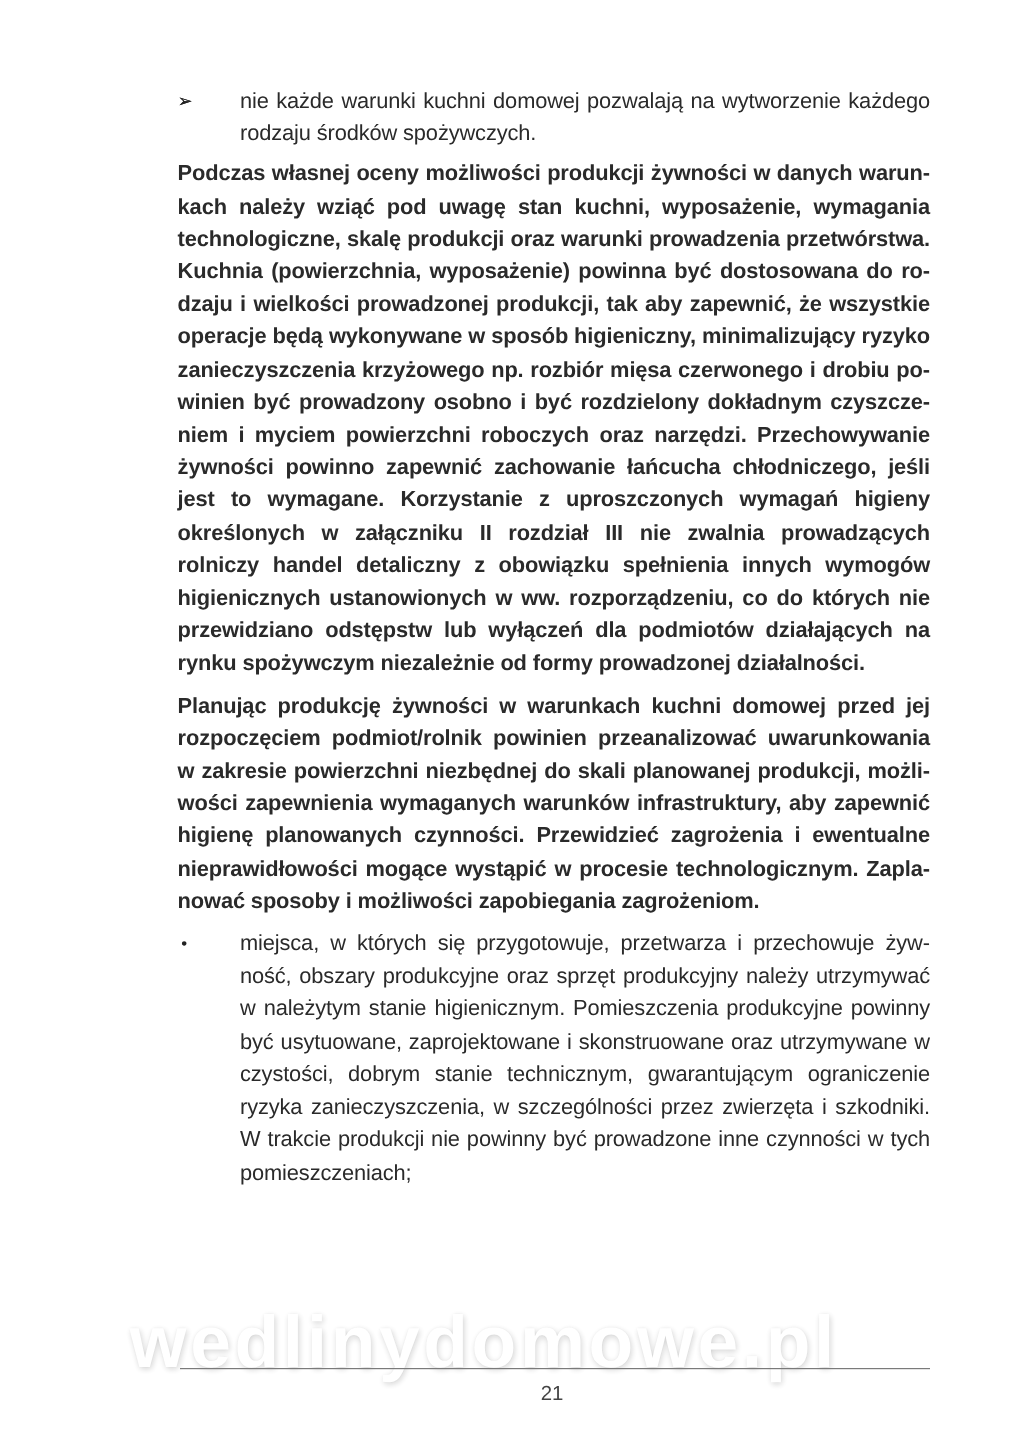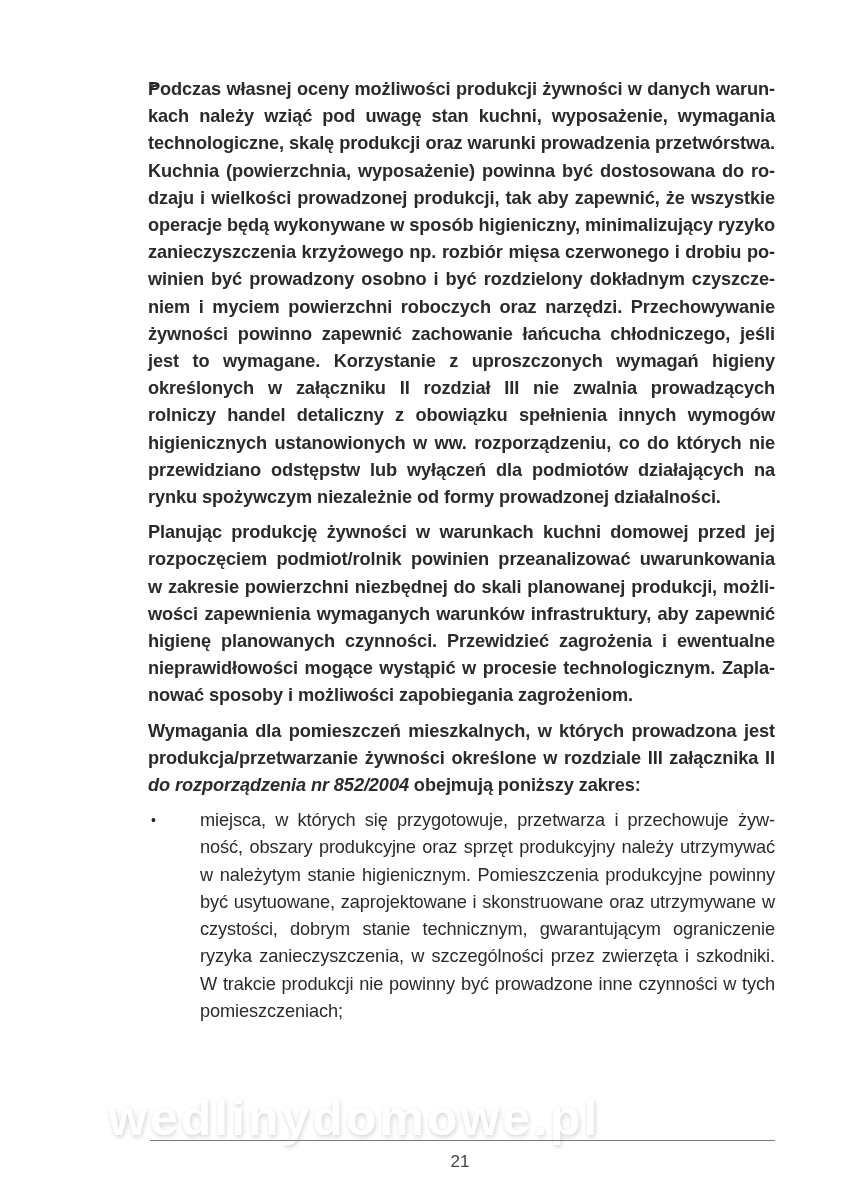--- a/index.html
+++ b/index.html
@@ -74,21 +74,21 @@
       height: 0;
       border-top: 1.4px solid #7a7a7a;
     }
     .watermark {
       position: absolute;
       left: 108px;
       top: 1078px;
       width: 650px;
       font-family: "Liberation Sans", sans-serif;
       font-weight: bold;
-      font-size: 50px;
+      font-size: 61px;
       letter-spacing: 3px;
       color: #ffffff;
       text-shadow: 1px 2px 5px rgba(0,0,0,0.18), 0 0 2px rgba(0,0,0,0.05);
       white-space: nowrap;
       line-height: 80px;
       opacity: 0.95;
     }
     .page-number {
       position: absolute;
       left: 0;
@@ -103,28 +103,28 @@
 <body>
 
 <div class="page">
 
   <ul class="list arrow-list text">
     <li class="list-item">
       <span class="marker">➢</span>
     </li>
     <li class="list-item">
       <span class="marker">➢</span>
+      <span>nie każde warunki kuchni domowej pozwalają na wytworzenie każ­dego rodzaju środków spożywczych.</span>
     </li>
   </ul>
 
   <p class="para text">Podczas własnej oceny możliwości produkcji żywności w danych warun­kach należy wziąć pod uwagę stan kuchni, wyposażenie, wymagania technologiczne, skalę produkcji oraz warunki prowadzenia przetwórstwa. Kuchnia (powierzchnia, wyposażenie) powinna być dostosowana do ro­dzaju i wielkości prowadzonej produkcji, tak aby zapewnić, że wszystkie operacje będą wykonywane w sposób higieniczny, minimalizujący ryzyko zanieczyszczenia krzyżowego np. rozbiór mięsa czerwonego i drobiu po­winien być prowadzony osobno i być rozdzielony dokładnym czyszcze­niem i myciem powierzchni roboczych oraz narzędzi. Przechowywanie żywności powinno zapewnić zachowanie łańcucha chłodniczego, jeśli jest to wymagane. Korzystanie z uproszczonych wymagań higieny określo­nych w załączniku II rozdział III nie zwalnia prowadzących rolniczy handel detaliczny z obowiązku spełnienia innych wymogów higienicznych usta­nowionych w ww. rozporządzeniu, co do których nie przewidziano od­stępstw lub wyłączeń dla podmiotów działających na rynku spożywczym niezależnie od formy prowadzonej działalności.</p>
 
   <p class="para text">Planując produkcję żywności w warunkach kuchni domowej przed jej rozpoczęciem podmiot/rolnik powinien przeanalizować uwarunkowania w zakresie powierzchni niezbędnej do skali planowanej produkcji, możli­wości zapewnienia wymaganych warunków infrastruktury, aby zapewnić higienę planowanych czynności. Przewidzieć zagrożenia i ewentualne nieprawidłowości mogące wystąpić w procesie technologicznym. Zapla­nować sposoby i możliwości zapobiegania zagrożeniom.</p>
 
-  <p class="para text"><span>Wymagania dla pomieszczeń mieszkalnych, w których prowadzona jest produkcja/przetwarzanie żywności określone w rozdziale III załącznika II </span><em>do rozporządzenia nr 852/2004</em><span> obejmują poniższy zakres:</span></p>
 
   <ul class="list dot-list text">
     <li class="list-item">
       <span class="marker">•</span>
       <span>miejsca, w których się przygotowuje, przetwarza i przechowuje żyw­ność, obszary produkcyjne oraz sprzęt produkcyjny należy utrzymy­wać w należytym stanie higienicznym. Pomieszczenia produkcyjne powinny być usytuowane, zaprojektowane i skonstruowane oraz utrzymywane w czystości, dobrym stanie technicznym, gwarantują­cym ograniczenie ryzyka zanieczyszczenia, w szczególności przez zwierzęta i szkodniki. W trakcie produkcji nie powinny być prowa­dzone inne czynności w tych pomieszczeniach;</span>
     </li>
   </ul>
 
 </div>
 

